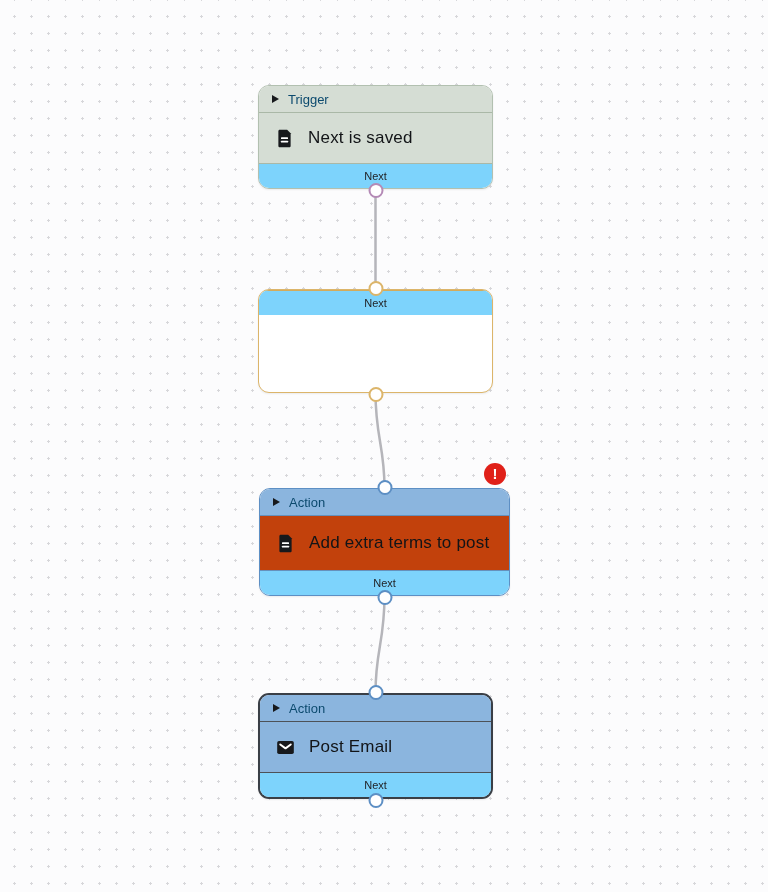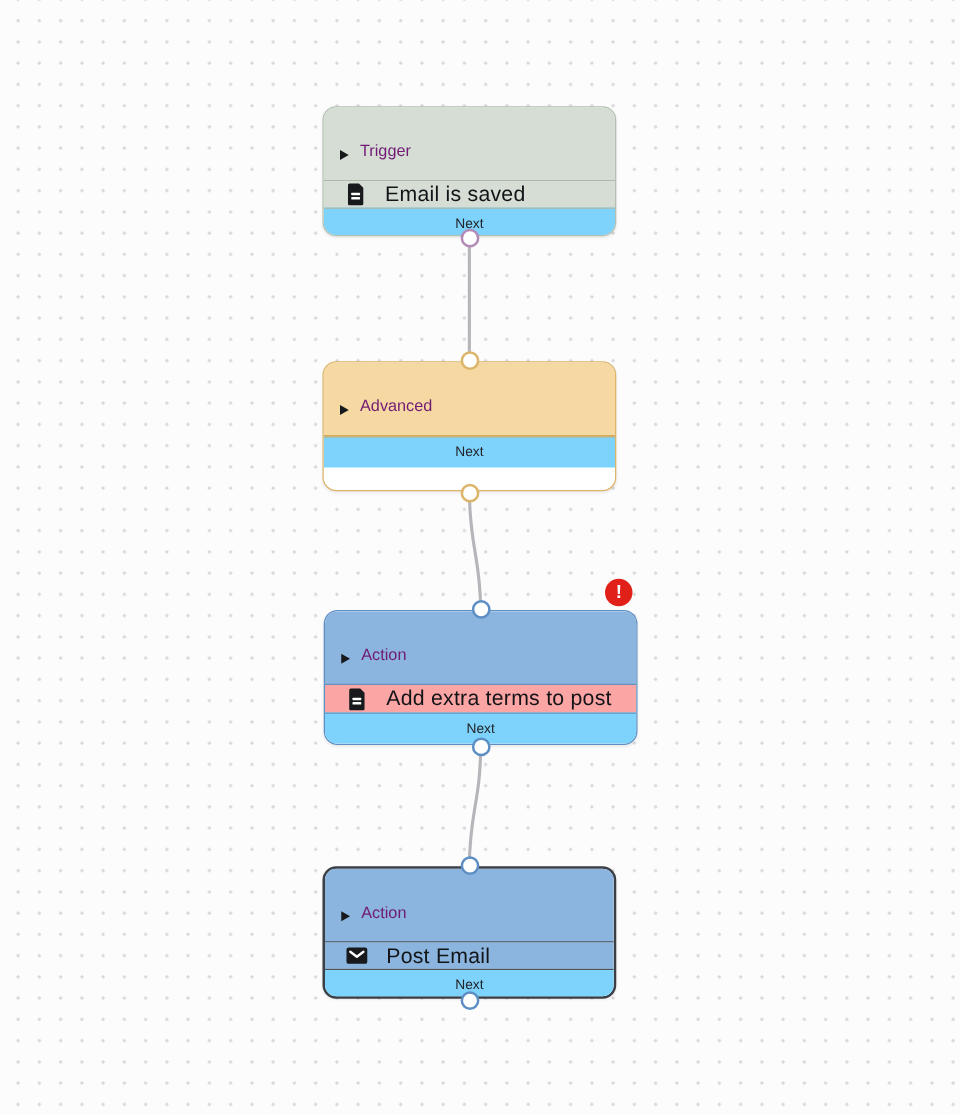--- a/index.html
+++ b/index.html
@@ -41,29 +41,29 @@
     border-radius: 11px;
     overflow: hidden;
     background: #ffffff;
     box-shadow: 0 1px 2px rgba(0,0,0,0.07);
   }
   .node.selected .card {
     border-width: 2px;
   }
   .node-header {
     display: flex;
-    align-items: flex-end;
+    align-items: center;
     gap: 9px;
     height: 26px;
     flex: 0 0 26px;
-    padding: 16px 13px;
+    padding: 0 13px;
     border-bottom: 1px solid rgba(0,0,0,0.18);
     font-size: 13px;
     font-weight: 500;
-    color: #701a75;
+    color: #0c4a6e;
     cursor: pointer;
   }
   .tri {
     width: 0; height: 0;
     border-left: 7px solid #17191c;
     border-top: 4.5px solid transparent;
     border-bottom: 4.5px solid transparent;
     flex: 0 0 auto;
   }
   .node-body {
@@ -141,50 +141,46 @@
         <span>Trigger</span>
       </div>
       <div class="node-body" style="background: rgb(213, 221, 212);">
         <span class="nicon">
           <svg viewBox="0 0 24 24" width="21" height="21">
               <path fill="#17191c" d="M5 3.5C5 2.7 5.7 2 6.5 2H15l4 4v14.5c0 .8-.7 1.5-1.5 1.5h-11C5.7 22 5 21.3 5 20.5V3.5z"></path>
               <rect x="8" y="10.5" width="8" height="2.2" rx="0.5" fill="#fff"></rect>
               <rect x="8" y="14.5" width="8" height="2.2" rx="0.5" fill="#fff"></rect>
             </svg>
         </span>
-        <span>Email is saved</span>
+        <span>Next is saved</span>
       </div>
       <div class="node-footer" style="border-top-color: rgb(170, 184, 167);">
         <span>Next</span>
       </div>
     </div>
     <div class="port port-bottom" style="border-color: rgb(180, 138, 182);"></div>
   </div>
 
   <div class="node" style="left:258px; top:289px; width:235px; height:104px;">
     <div class="card" style="border-color: rgb(220, 181, 106);">
-      <div class="node-header" style="background: rgb(246, 216, 162); border-bottom-color: rgb(211, 171, 92);">
-        <span class="tri"></span>
-        <span>Advanced</span>
-      </div>
       <div class="node-footer" style="border-top-color: rgb(211, 171, 92);">
         <span>Next</span>
       </div>
     </div>
     <div class="port port-top" style="border-color: rgb(220, 181, 106);"></div>
     <div class="port port-bottom" style="border-color: rgb(220, 181, 106);"></div>
   </div>
 
   <div class="node" style="left:259px; top:488px; width:251px; height:108px;">
     <div class="card" style="border-color: rgb(93, 143, 196);">
       <div class="node-header" style="background: rgb(139, 181, 222); border-bottom-color: rgb(101, 145, 188);">
         <span class="tri"></span>
         <span>Action</span>
       </div>
-      <div class="node-body" style="background: #fca5a5;">
+      <div class="node-body" style="background: #c2410c;">
         <span class="nicon">
           <svg viewBox="0 0 24 24" width="21" height="21">
               <path fill="#17191c" d="M5 3.5C5 2.7 5.7 2 6.5 2H15l4 4v14.5c0 .8-.7 1.5-1.5 1.5h-11C5.7 22 5 21.3 5 20.5V3.5z"></path>
               <rect x="8" y="10.5" width="8" height="2.2" rx="0.5" fill="#fff"></rect>
               <rect x="8" y="14.5" width="8" height="2.2" rx="0.5" fill="#fff"></rect>
             </svg>
         </span>
         <span>Add extra terms to post</span>
       </div>
       <div class="node-footer" style="border-top-color: rgb(101, 145, 188);">

